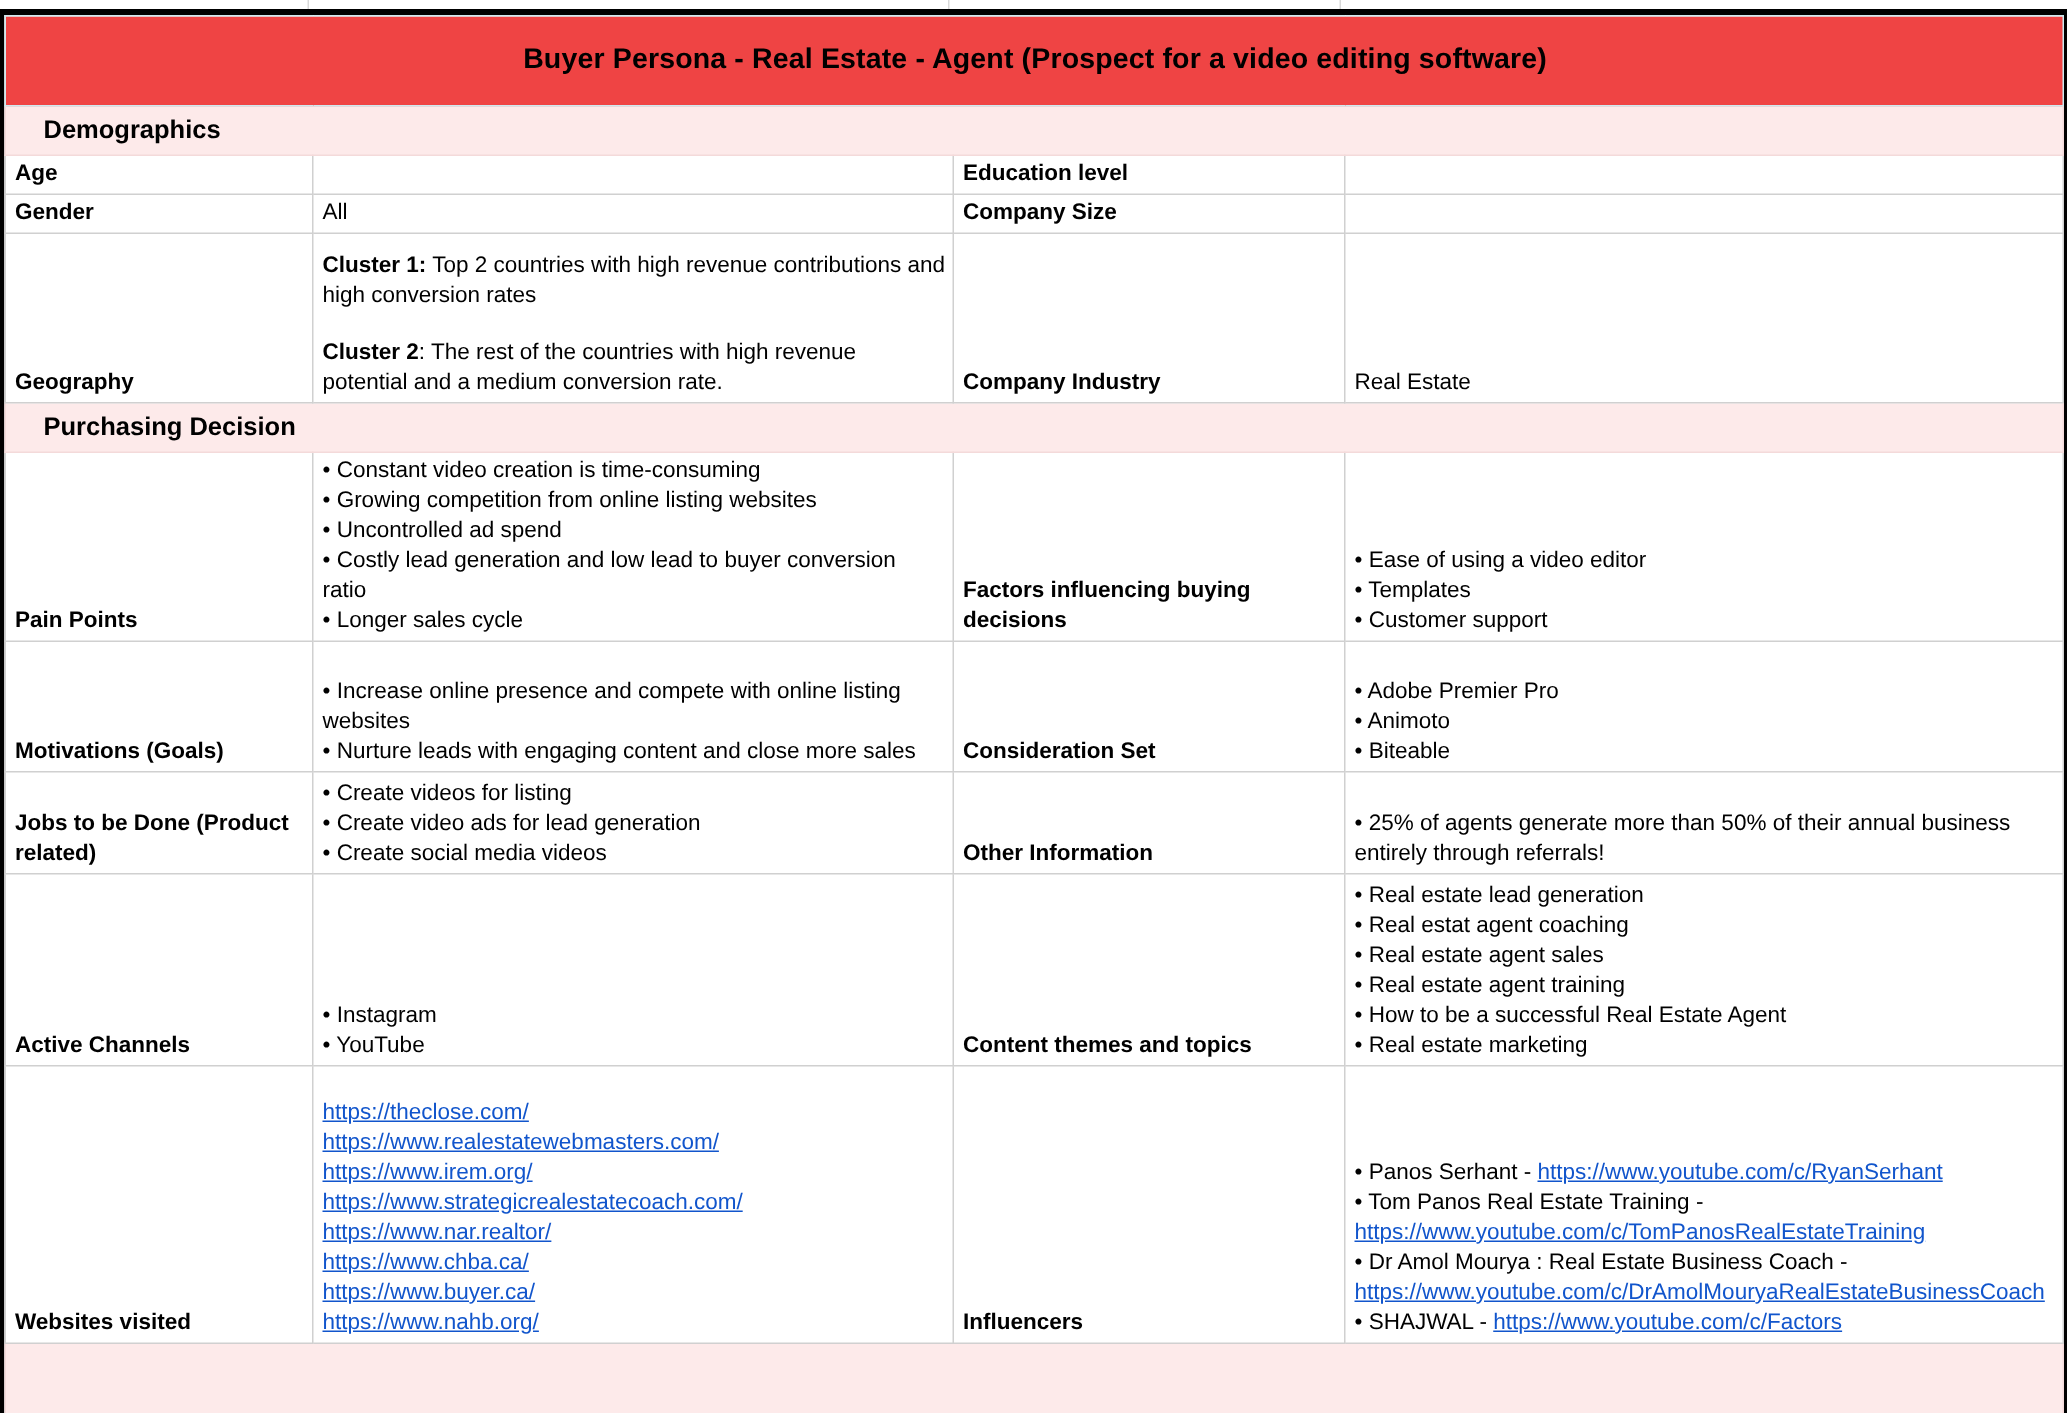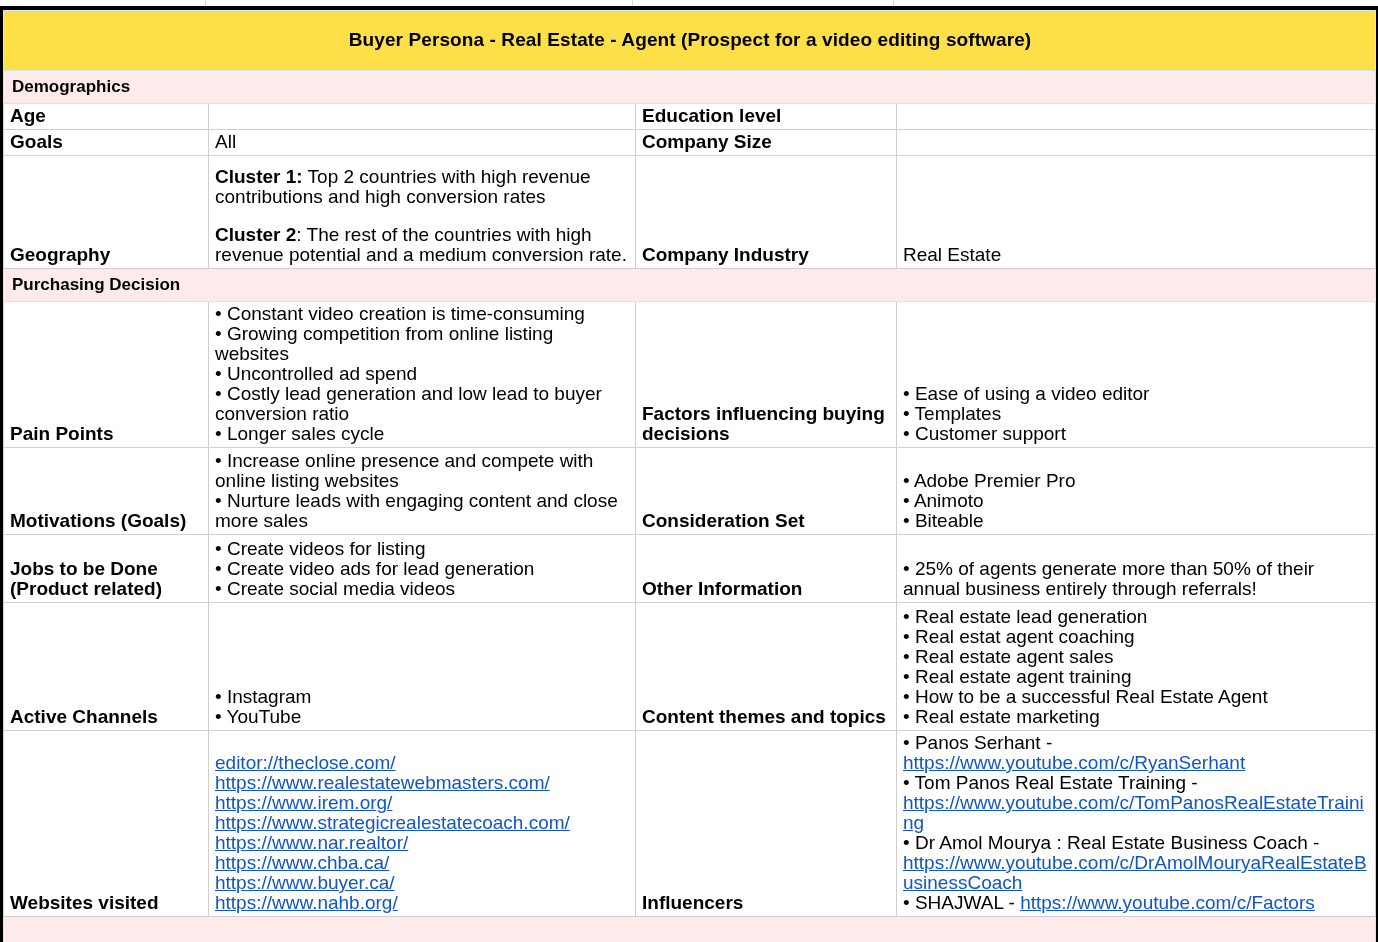--- a/index.html
+++ b/index.html
@@ -43,51 +43,51 @@
     border-collapse: collapse;
     table-layout: fixed;
     width: 100%;
     background: #ffffff;
   }
 
   table.persona td {
     border: 1px solid #d0d0d0;
     vertical-align: bottom;
     padding: 2px 5px 3px 6px;
-    font-size: 19px;
+    font-size: 15px;
     line-height: 20px;
     background: #ffffff;
   }
 
   col.c1 { width: 205px; }
   col.c2 { width: 427px; }
   col.c3 { width: 261px; }
   col.c4 { width: 479px; }
 
   
   tr.title-row td {
-    background: #fde047;
+    background: #ef4444;
     text-align: center;
     font-weight: bold;
     font-size: 19px;
     height: 54px;
     vertical-align: middle;
     border-color: #cfe9ef;
     letter-spacing: 0.1px;
   }
 
   
   tr.section-row td {
     background: #fdeaea;
     font-weight: bold;
     font-size: 17px;
     height: 27px;
     vertical-align: middle;
     border-color: #f4dada;
-    padding-left: 8px;
+    padding-left: 25px;
   }
   tr.section-row.blank-row td { height: 42px; }
 
   td.label {
     font-weight: bold;
     vertical-align: bottom;
   }
   td.value {
     vertical-align: bottom;
   }
@@ -131,21 +131,21 @@
     </tr>
 
     <tr>
       <td class="label">Age</td>
       <td class="value"></td>
       <td class="label">Education level</td>
       <td class="value"></td>
     </tr>
 
     <tr>
-      <td class="label">Goals</td>
+      <td class="label">Gender</td>
       <td class="value">All</td>
       <td class="label">Company Size</td>
       <td class="value"></td>
     </tr>
 
     <tr style="height:113px">
       <td class="label">Geography</td>
       <td class="value">
         <span style="font-weight:bold">Cluster 1:</span><span> Top 2 countries with high revenue contributions and high conversion rates</span>
         <span class="spacer-gap"></span>
@@ -202,21 +202,21 @@
 • Real estate agent sales
 • Real estate agent training
 • How to be a successful Real Estate Agent
 • Real estate marketing</td>
     </tr>
 
     <tr style="height:185px">
       <td class="label">Websites visited</td>
       <td class="value">
         <div id="websites-list">
-              <a class="link link-block" href="#">editor://theclose.com/</a>
+              <a class="link link-block" href="#">https://theclose.com/</a>
               <a class="link link-block" href="#">https://www.realestatewebmasters.com/ </a>
               <a class="link link-block" href="#">https://www.irem.org/</a>
               <a class="link link-block" href="#">https://www.strategicrealestatecoach.com/</a>
               <a class="link link-block" href="#">https://www.nar.realtor/ </a>
               <a class="link link-block" href="#">https://www.chba.ca/ </a>
               <a class="link link-block" href="#">https://www.buyer.ca/ </a>
               <a class="link link-block" href="#">https://www.nahb.org/</a>
             </div>
       </td>
       <td class="label">Influencers</td>

